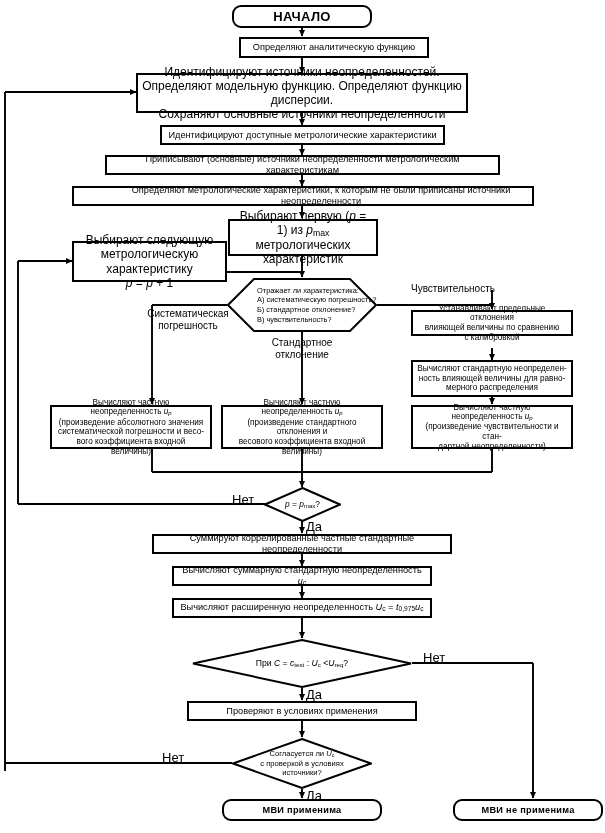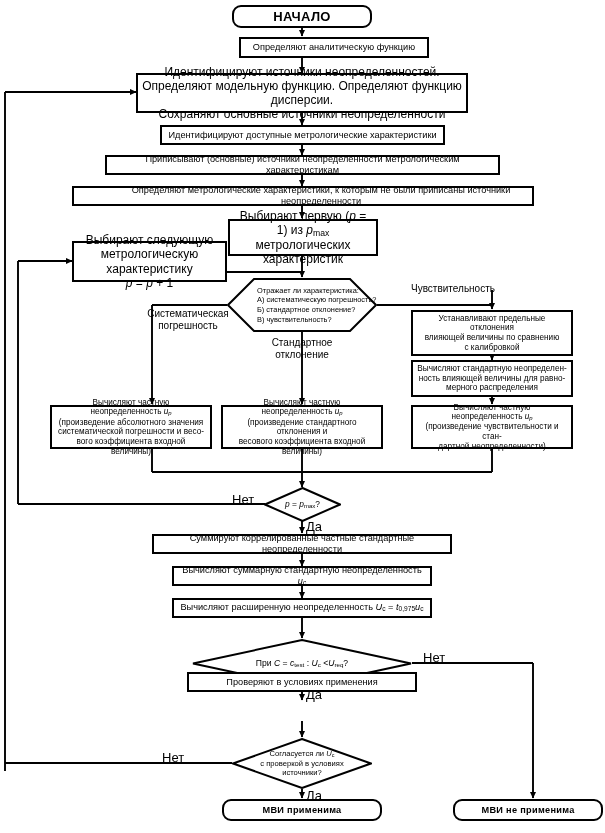--- a/index.html
+++ b/index.html
@@ -223,21 +223,21 @@
 
   <div class="branch-label" style="left:133px; top:308px; width:110px;">
     <span>Систематическая</span><br>
     <span>погрешность</span>
   </div>
 
   <div class="branch-label" style="left:411px; top:283px; width:120px; text-align:left;">
     <span>Чувствительность</span>
   </div>
 
-  <div class="node small" style="left:411px; top:310px; width:162px; height:46px; font-size:8.2px;">
+  <div class="node small" style="left:411px; top:310px; width:162px; height:26px; font-size:8.2px;">
     <span class="inner">
       <span>Устанавливают предельные отклонения</span><br>
       <span>влияющей величины по сравнению</span><br>
       <span>с калибровкой</span>
     </span>
   </div>
 
   <div class="node small" style="left:411px; top:360px; width:162px; height:37px; font-size:8.2px;">
     <span class="inner">
       <span>Вычисляют стандартную неопределен-</span><br>
@@ -300,21 +300,21 @@
       <polygon points="110,1 219,24.5 110,48 1,24.5" fill="#fff" stroke="#000" stroke-width="2"></polygon>
     </svg>
     <div class="decision-label" style="font-size:8.6px;">
       <span>При <i class="v">C</i> = <i class="v">c</i><sub>test</sub> : <i class="v">U</i><sub>c</sub> &lt;<i class="v">U</i><sub>req</sub>?</span>
     </div>
   </div>
 
   <div class="edge-label" style="left:423px; top:650px;">Нет</div>
   <div class="edge-label" style="left:306px; top:687px;">Да</div>
 
-  <div class="node process" style="left:187px; top:672px; width:230px; height:20px;">
+  <div class="node process" style="left:187px; top:701px; width:230px; height:20px;">
     <span class="inner">Проверяют в условиях применения</span>
   </div>
 
   <div class="decision-wrap" style="left:232px; top:738px; width:140px; height:51px;">
     <svg width="140" height="51" viewBox="0 0 140 51">
       <polygon points="70,1 139,25.5 70,50 1,25.5" fill="#fff" stroke="#000" stroke-width="2"></polygon>
     </svg>
     <div class="decision-label" style="font-size:7.6px;">
       <span>
         Согласуется ли <i class="v">U</i><sub>c</sub><br>

